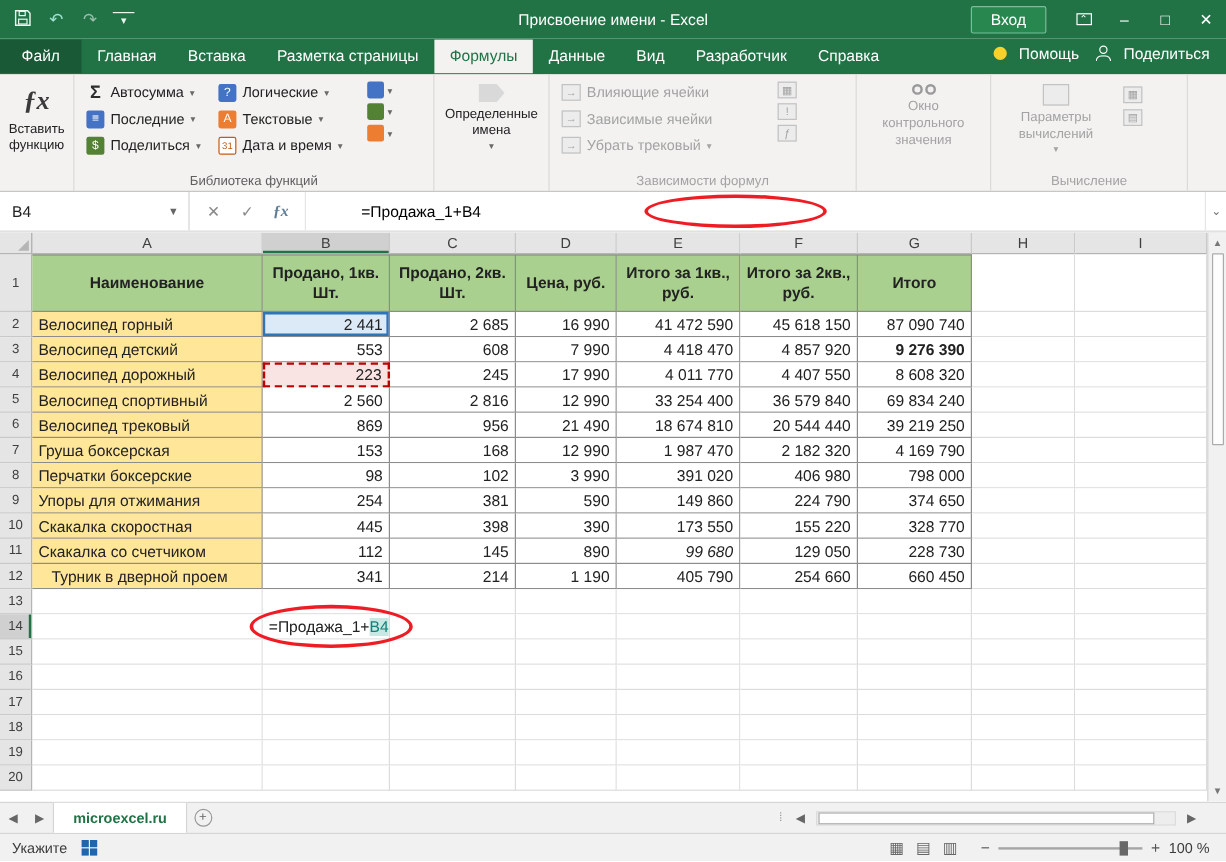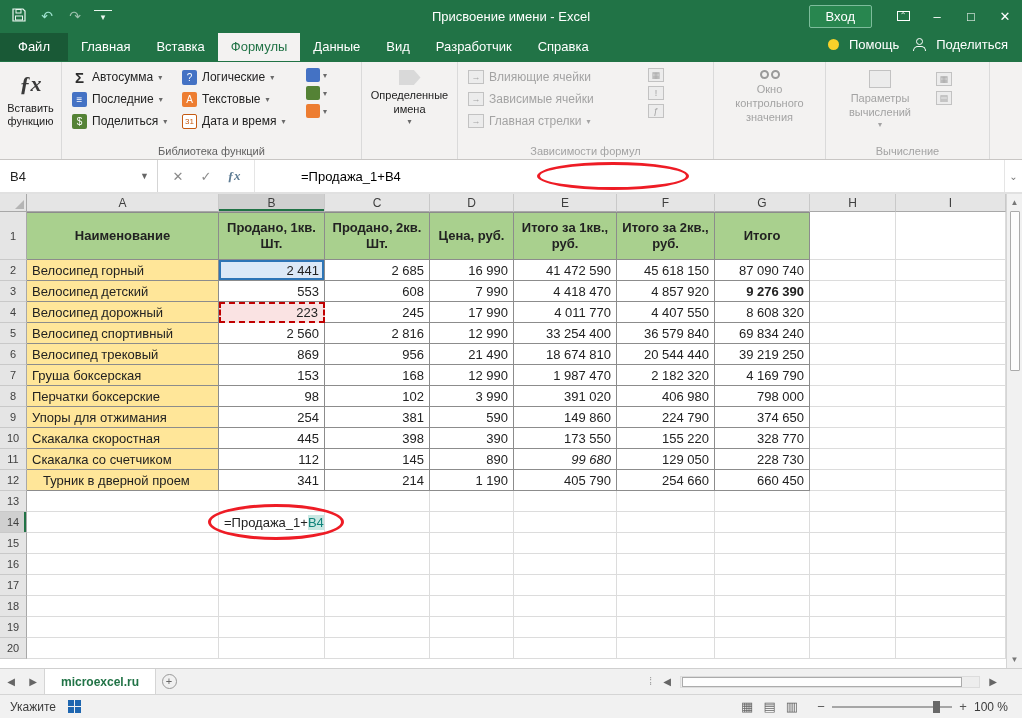--- a/index.html
+++ b/index.html
@@ -161,20 +161,21 @@
       <span class="winbtn">□</span>
       <span class="winbtn">✕</span>
     </div>
   </div>
 
   <div class="tabsrow">
     <div id="ribbon-tabs" style="display:flex;align-items:flex-end;">
         <div class="tab file">Файл</div>
         <div class="tab">Главная</div>
         <div class="tab">Вставка</div>
+        <div class="tab">Разметка страницы</div>
         <div class="tab active">Формулы</div>
         <div class="tab">Данные</div>
         <div class="tab">Вид</div>
         <div class="tab">Разработчик</div>
         <div class="tab">Справка</div>
       </div>
     <div class="tabspacer"></div>
     <div class="tabright">
       <span class="bulb"></span>
       <span>Помощь</span>
@@ -265,21 +266,21 @@
             <div class="depitem">
               <span class="dicon">→</span>
               <span>Влияющие ячейки</span>
             </div>
             <div class="depitem">
               <span class="dicon">→</span>
               <span>Зависимые ячейки</span>
             </div>
             <div class="depitem">
               <span class="dicon">→</span>
-              <span>Главная стрелки</span>
+              <span>Убрать трековый</span>
               <span class="dd">▾</span>
             </div>
           </div>
         <div class="depminis">
           <span class="dicon">▦</span>
           <span class="dicon">!</span>
           <span class="dicon">ƒ</span>
         </div>
       </div>
       <div class="glabel">Зависимости формул</div>

